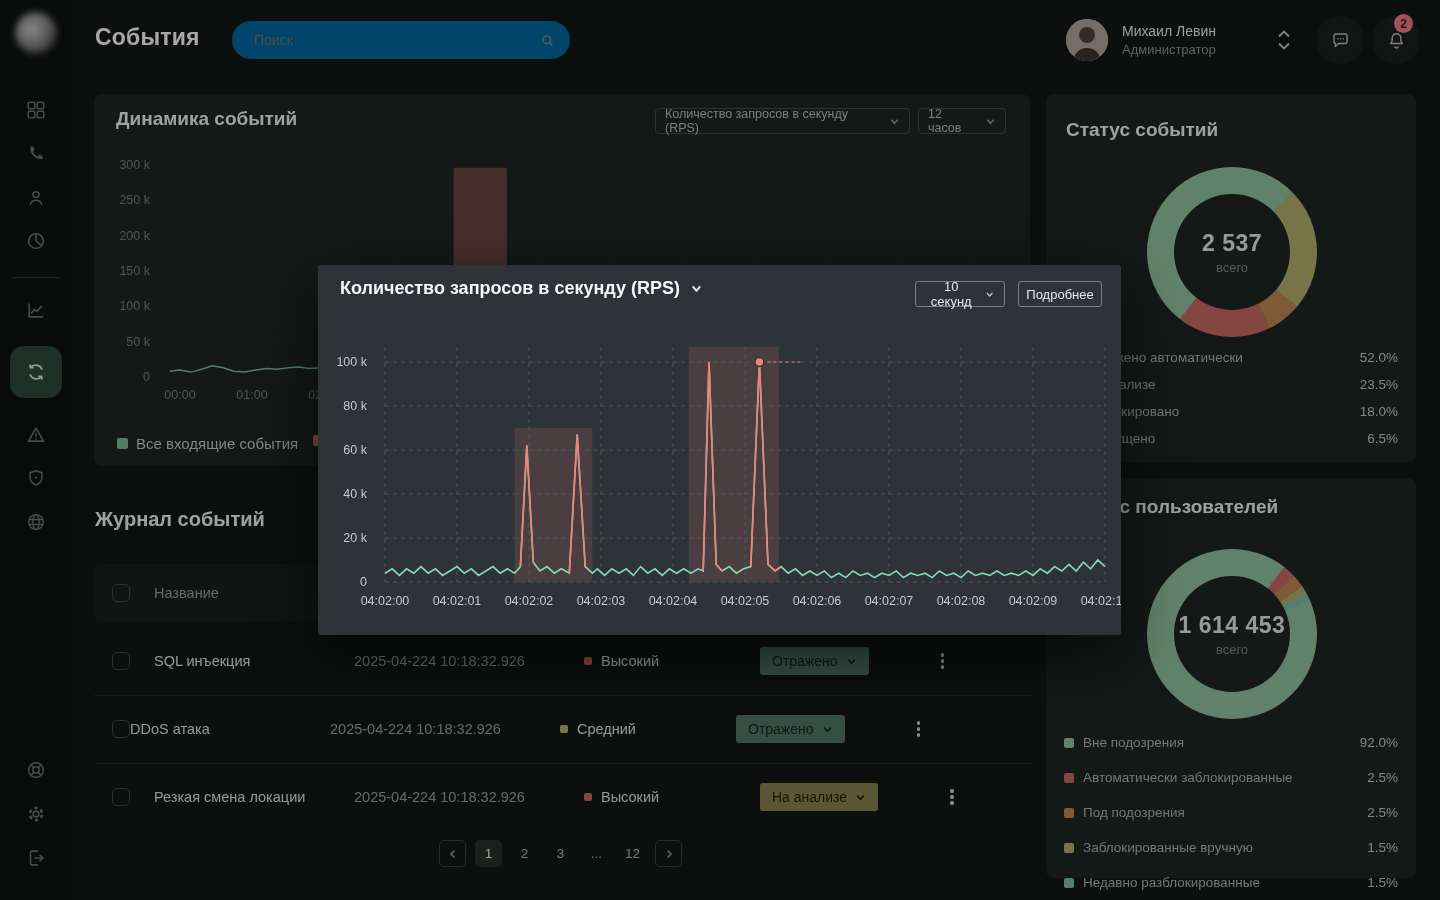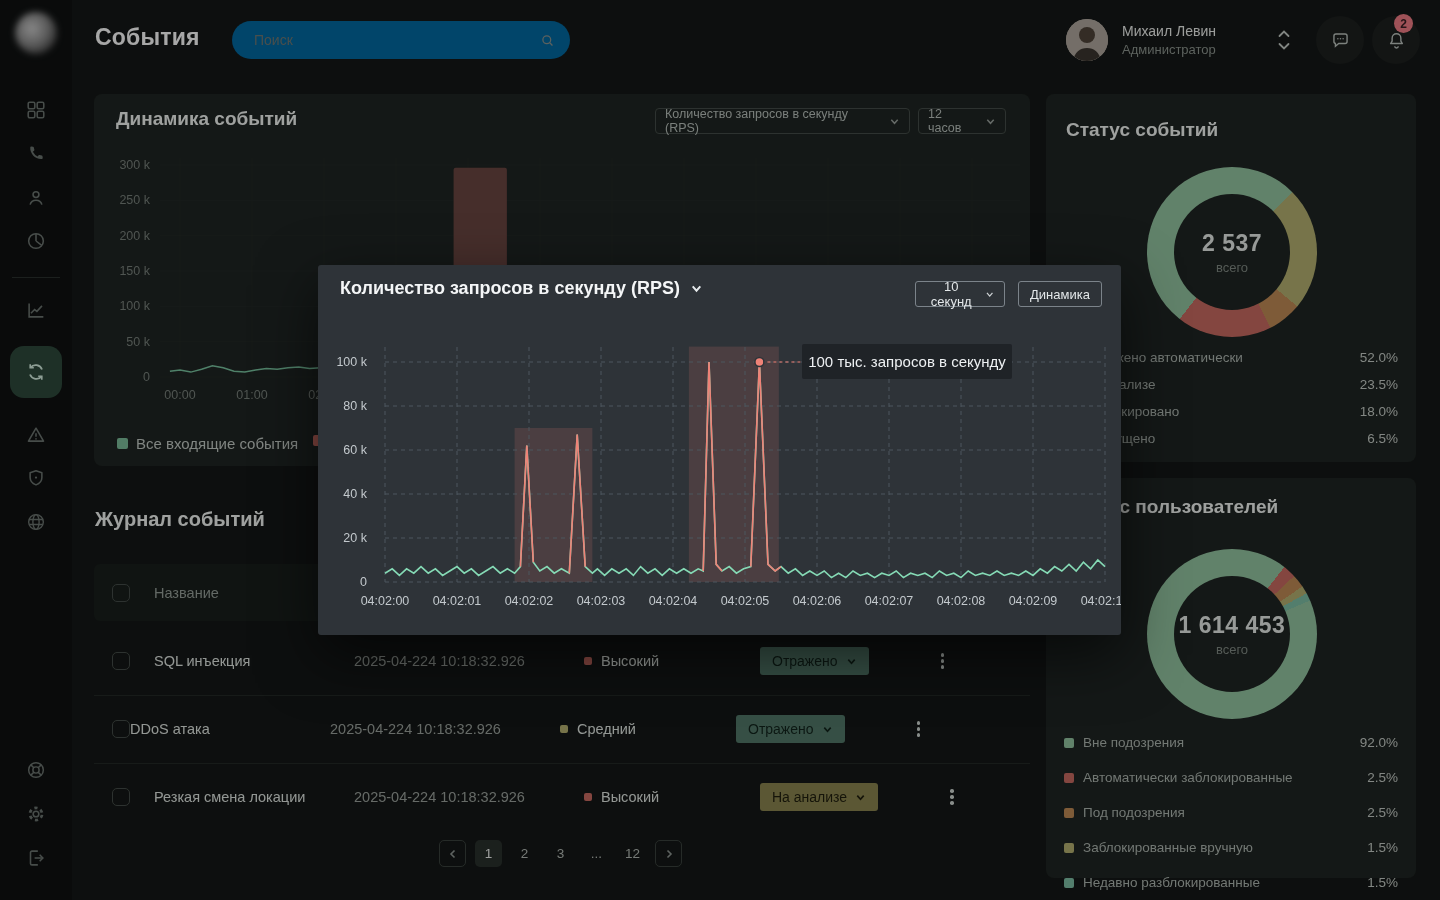--- a/index.html
+++ b/index.html
@@ -475,21 +475,21 @@
           </svg>
         </span>
     </div>
     <button class="abs m-drop" style="left:597px;top:16px;width:90px">
       <span>10 секунд</span>
       <svg viewBox="0 0 12 12" fill="none" stroke="currentColor" stroke-width="1.6">
           <polyline points="2.5 4 6 8 9.5 4"></polyline>
         </svg>
     </button>
     <button class="abs m-drop" style="left:700px;top:16px;width:84px">
-      <span>Динамика</span>
+      <span>Подробнее</span>
     </button>
 
     <svg class="abs" id="rps-svg" style="left:0;top:0" width="803" height="370">
         <rect x="196.6" y="163" width="77.76000000000002" height="154" fill="rgba(239,130,119,0.15)"></rect>
         <rect x="370.84" y="81.6" width="90" height="235.4" fill="rgba(239,130,119,0.15)"></rect>
         <line x1="67" y1="82" x2="67" y2="317" stroke="#4d565e" stroke-dasharray="4 4" stroke-width="1"></line>
         <line x1="139" y1="82" x2="139" y2="317" stroke="#4d565e" stroke-dasharray="4 4" stroke-width="1"></line>
         <line x1="211" y1="82" x2="211" y2="317" stroke="#4d565e" stroke-dasharray="4 4" stroke-width="1"></line>
         <line x1="283" y1="82" x2="283" y2="317" stroke="#4d565e" stroke-dasharray="4 4" stroke-width="1"></line>
         <line x1="355" y1="82" x2="355" y2="317" stroke="#4d565e" stroke-dasharray="4 4" stroke-width="1"></line>
@@ -524,16 +524,15 @@
         <text x="787" y="340" text-anchor="middle" fill="#c3c9cd" font-size="12.5" font-family="Liberation Sans, sans-serif">04:02:10</text>
         <polyline points="67.0,308.2 74.2,303.8 81.4,310.4 88.6,303.8 95.8,308.2 103.0,301.6 110.2,308.2 117.4,303.8 124.6,310.4 131.8,306.0 139.0,301.6 146.2,308.2 153.4,303.8 160.6,310.4 167.8,306.0 175.0,301.6 182.2,308.2 189.4,303.8 196.6,308.2 202.4,301.6 208.8,180.6 215.3,297.2 221.8,306.0 229.0,301.6 236.2,308.2 243.4,303.8 251.3,308.2 259.2,169.6 267.2,301.6 274.4,308.2 279.4,303.8 286.6,310.4 293.8,303.8 301.0,308.2 308.2,303.8 315.4,310.4 322.6,301.6 329.8,308.2 337.0,303.8 344.2,310.4 351.4,303.8 358.6,308.2 365.8,303.8 373.0,308.2 380.2,303.8 385.2,306.0 391.0,97.0 398.2,299.4 404.0,306.0 411.2,301.6 418.4,308.2 425.6,303.8 432.8,301.6 441.4,97.0 450.0,299.4 457.2,306.0 463.0,301.6 470.2,308.2 477.4,303.8 484.6,310.4 491.8,306.0 499.0,310.4 506.2,306.0 513.4,312.6 520.6,308.2 527.8,312.6 535.0,306.0 542.2,310.4 549.4,308.2 556.6,312.6 563.8,308.2 571.0,310.4 578.2,306.0 585.4,312.6 592.6,308.2 599.8,310.4 607.0,308.2 614.2,312.6 621.4,306.0 628.6,310.4 635.8,308.2 643.0,312.6 650.2,306.0 657.4,310.4 664.6,308.2 671.8,310.4 679.0,306.0 686.2,310.4 693.4,308.2 700.6,310.4 707.8,306.0 715.0,310.4 722.2,303.8 729.4,308.2 736.6,301.6 743.8,306.0 751.0,299.4 758.2,306.0 765.4,297.2 772.6,303.8 779.8,295.0 787.0,301.6" fill="none" stroke="#85dab5" stroke-width="1.6"></polyline>
         <polyline points="202.4,301.6 208.8,180.6 215.3,297.2" fill="none" stroke="#ef8277" stroke-width="1.6"></polyline>
         <polyline points="251.3,308.2 259.2,169.6 267.2,301.6" fill="none" stroke="#ef8277" stroke-width="1.6"></polyline>
         <polyline points="385.2,306.0 391.0,97.0 398.2,299.4 404.0,306.0" fill="none" stroke="#ef8277" stroke-width="1.6"></polyline>
         <polyline points="432.8,301.6 441.4,97.0 450.0,299.4 457.2,306.0 463.0,301.6" fill="none" stroke="#ef8277" stroke-width="1.6"></polyline>
         <line x1="449.40000000000003" y1="96.99999999999997" x2="484" y2="96.99999999999997" stroke="#ef8277" stroke-dasharray="3 3" stroke-width="1.2"></line>
         <circle cx="441.40000000000003" cy="96.99999999999997" r="4.5" fill="#ef8277" stroke="#2e3338" stroke-width="1.5"></circle>
       </svg>
 
-    <div class="abs tooltip">100 тыс. запросов в секунду</div>
   </div>
 
 </div>
 
 </body></html>

